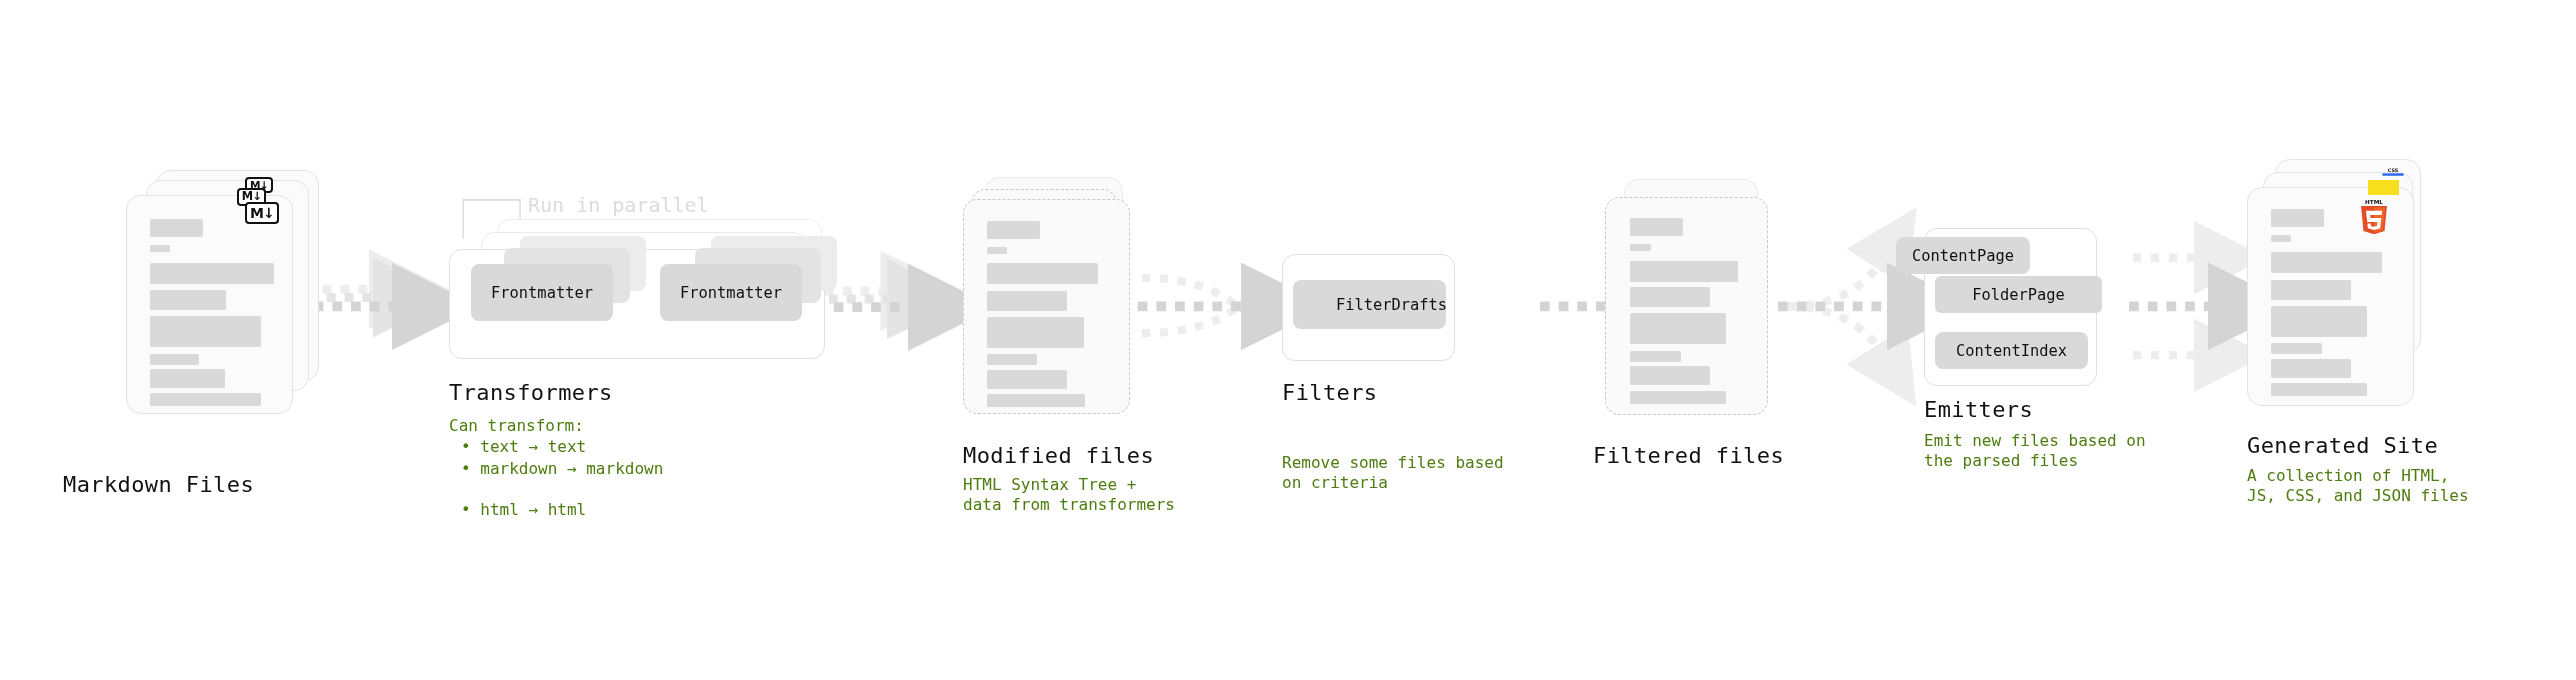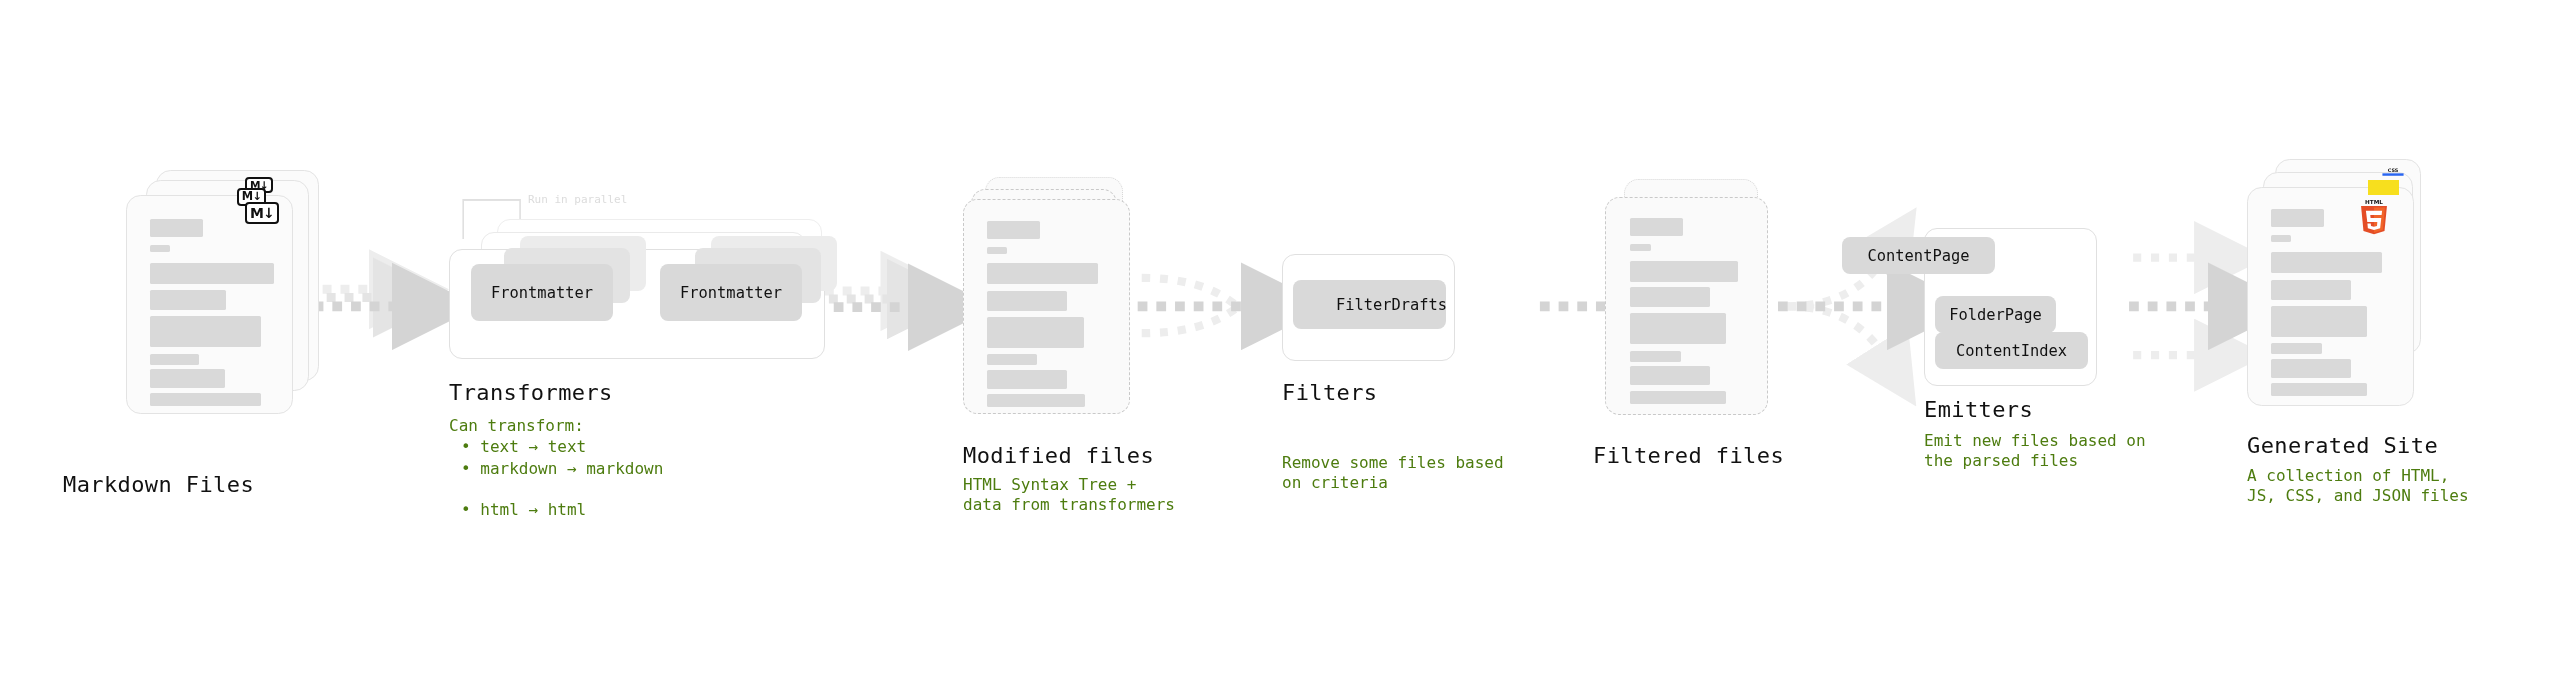--- a/index.html
+++ b/index.html
@@ -56,21 +56,21 @@
   }
   .chip{
     position:absolute;box-sizing:border-box;
     background:#d9d9d9;border-radius:8.1px;
     display:flex;align-items:center;justify-content:center;
     color:#111;font-size:15.4px;white-space:nowrap;
     font-family:"DejaVu Sans Mono","Liberation Mono",monospace;
   }
 
   .runlabel{
-    position:absolute;color:#dcdcdc;font-size:11px;white-space:nowrap;
+    position:absolute;color:#dcdcdc;font-size:20px;white-space:nowrap;
     font-family:"DejaVu Sans Mono","Liberation Mono",monospace;
   }
 
   svg.ovl{position:absolute;left:0;top:0;width:2576px;height:681px;overflow:visible;pointer-events:none;}
 </style>
 </head>
 <body>
 
 <div class="stage">
 
@@ -218,22 +218,22 @@
       <div class="bar" style="left:24.4px;top:153px;width:51px;height:10.6px;"></div>
       <div class="bar" style="left:24.4px;top:168px;width:80px;height:18.7px;"></div>
       <div class="bar" style="left:24.4px;top:193px;width:96px;height:13px;"></div>
     </div>
 
     <div class="h-title" style="left:1593px;top:443px;">Filtered files</div>
   </div>
 
   <div>
     <div class="procbox" style="left:1924px;top:228px;width:173px;height:158px;"></div>
-    <div class="chip" style="left:1842px;top:237px;width:153px;height:37px;">ContentPage</div>
-    <div class="chip" style="left:1935px;top:296px;width:121px;height:37px;">FolderPage</div>
+    <div class="chip" style="left:1896px;top:237px;width:134px;height:37px;">ContentPage</div>
+    <div class="chip" style="left:1935px;top:276px;width:167px;height:37px;border-radius:6px;">FolderPage</div>
     <div class="chip" style="left:1935px;top:332px;width:153px;height:37px;">ContentIndex</div>
 
     <div class="h-title" style="left:1924px;top:397px;">Emitters</div>
     <div class="h-sub" style="left:1924px;top:431px;">Emit new files based on
 the parsed files</div>
   </div>
 
   <div>
     <div class="card" style="left:2275px;top:159px;width:146px;height:195px;"></div>
     <div class="card" style="left:2263px;top:172px;width:150px;height:195px;"></div>

